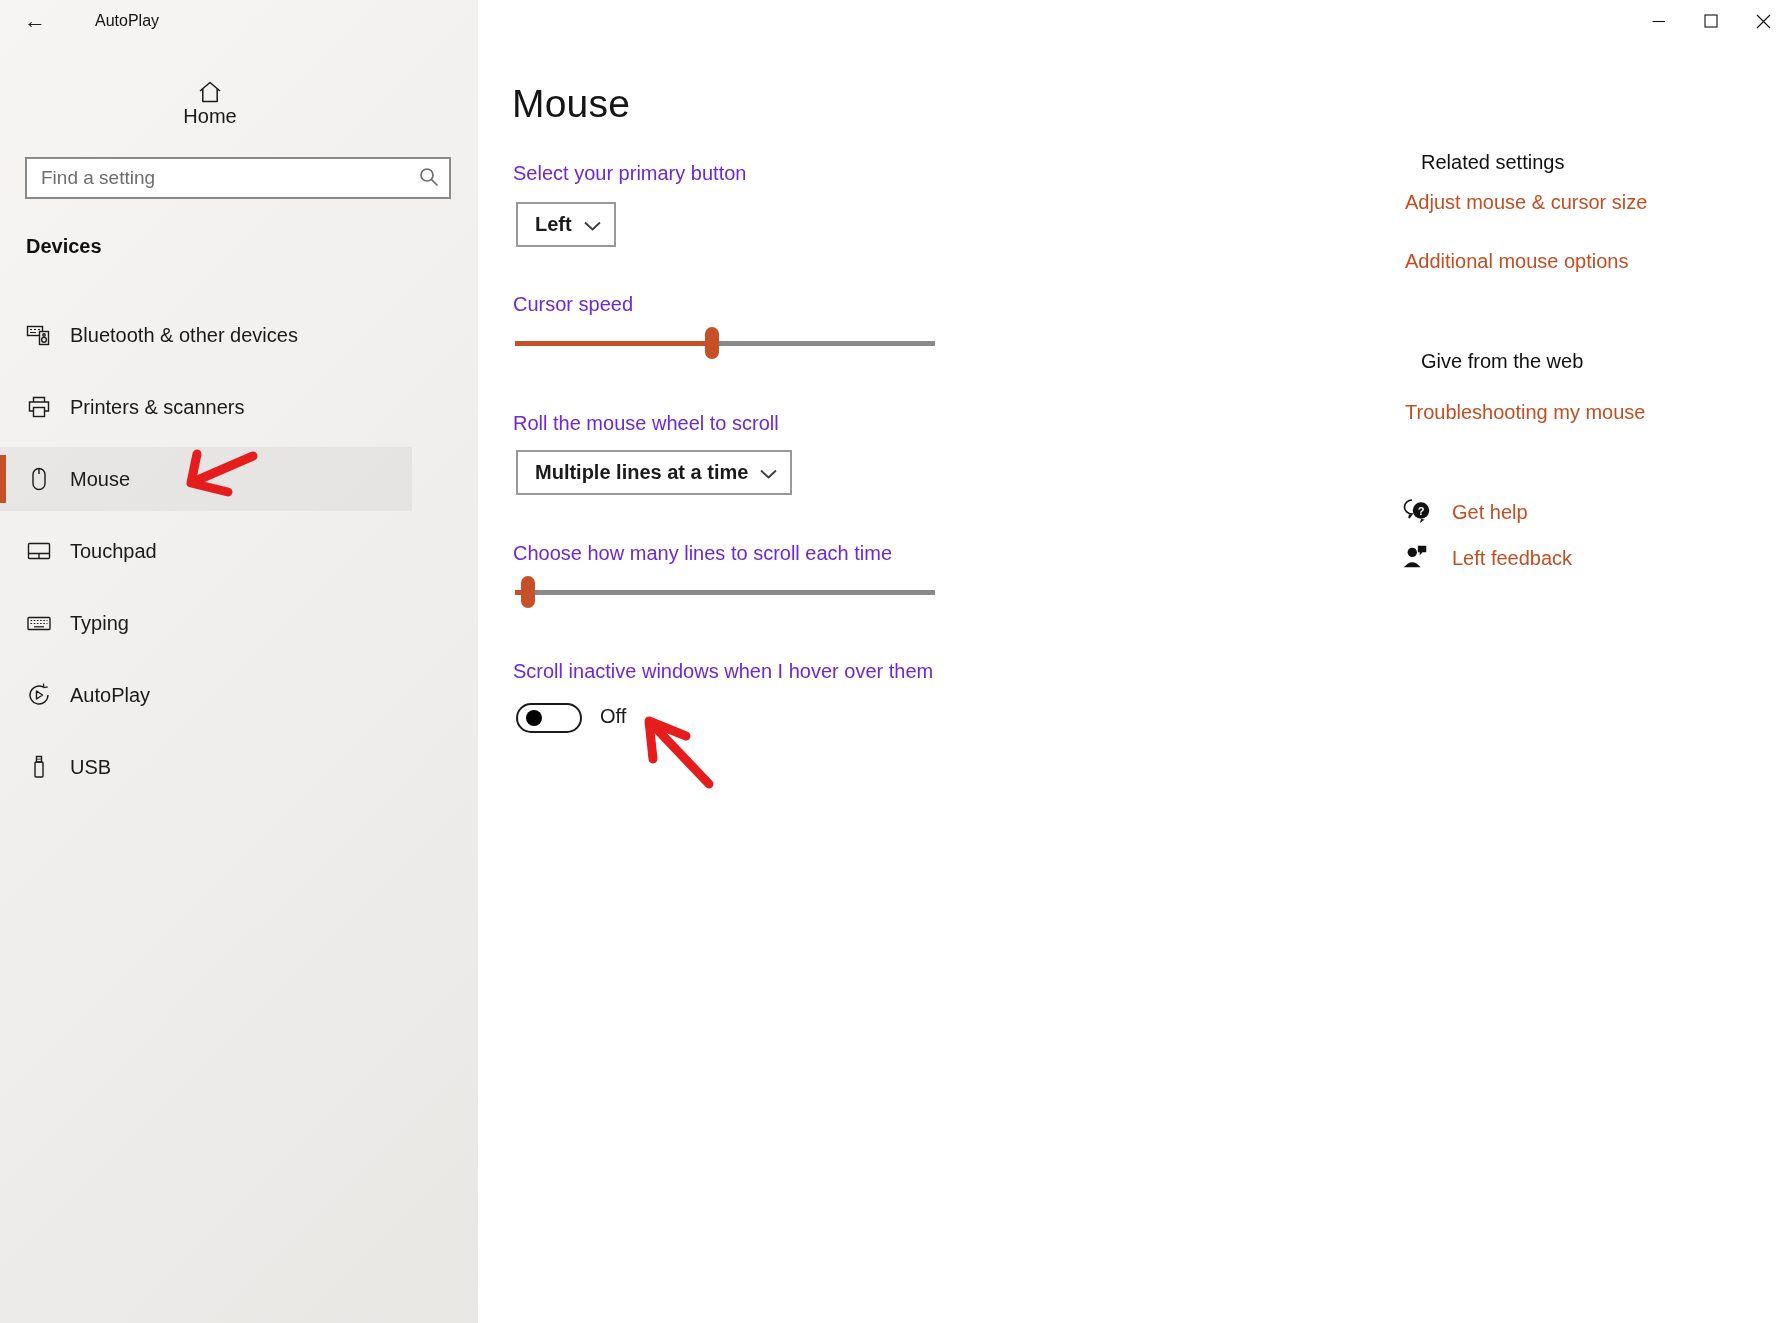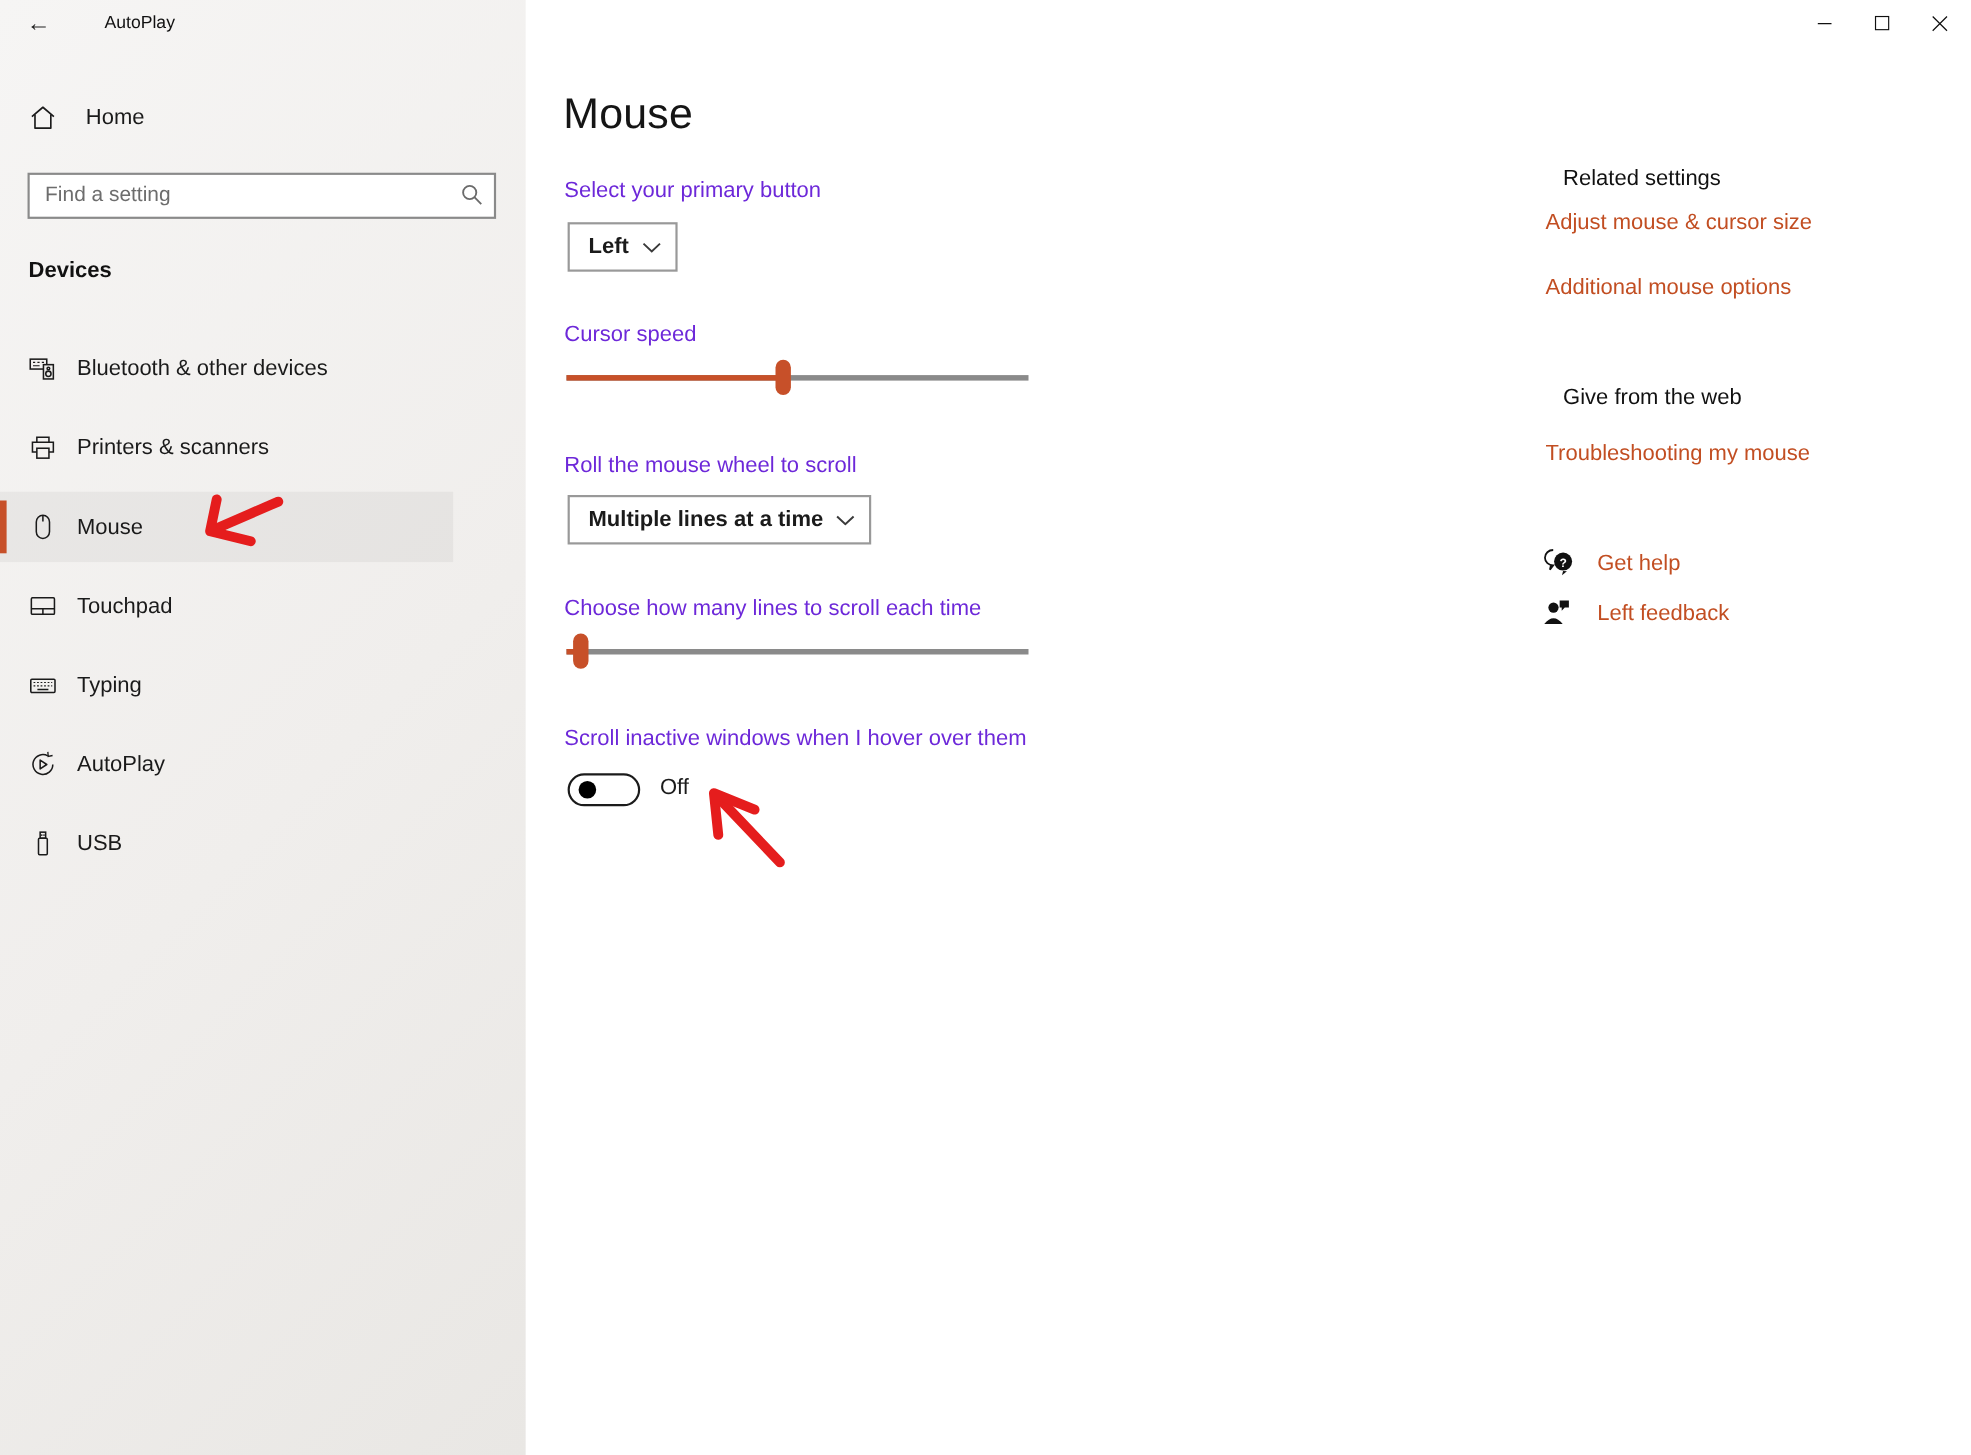--- a/index.html
+++ b/index.html
@@ -25,21 +25,21 @@
   .back-btn{
     position:absolute;left:18px;top:6px;width:34px;height:30px;
     display:flex;align-items:center;justify-content:center;
     font-size:22px;color:#222;cursor:pointer;background:none;border:none;
   }
   .app-title{
     position:absolute;left:95px;top:12px;font-size:16px;color:#111;
   }
   .home-row{
     position:absolute;left:0;top:79px;width:394px;height:56px;
-    display:flex;align-items:center;cursor:pointer;
+    display:flex;align-items:center;cursor:pointer;flex-direction:column;
   }
   .home-row .nav-icon{margin-left:26px;}
   .home-row .nav-label{margin-left:26px;font-size:20px;}
   .search-box{
     position:absolute;left:25px;top:157px;width:426px;height:42px;
     background:#fff;border:2px solid var(--border-gray);
     display:flex;align-items:center;
   }
   .search-box input{
     flex:1;border:none;outline:none;background:transparent;

